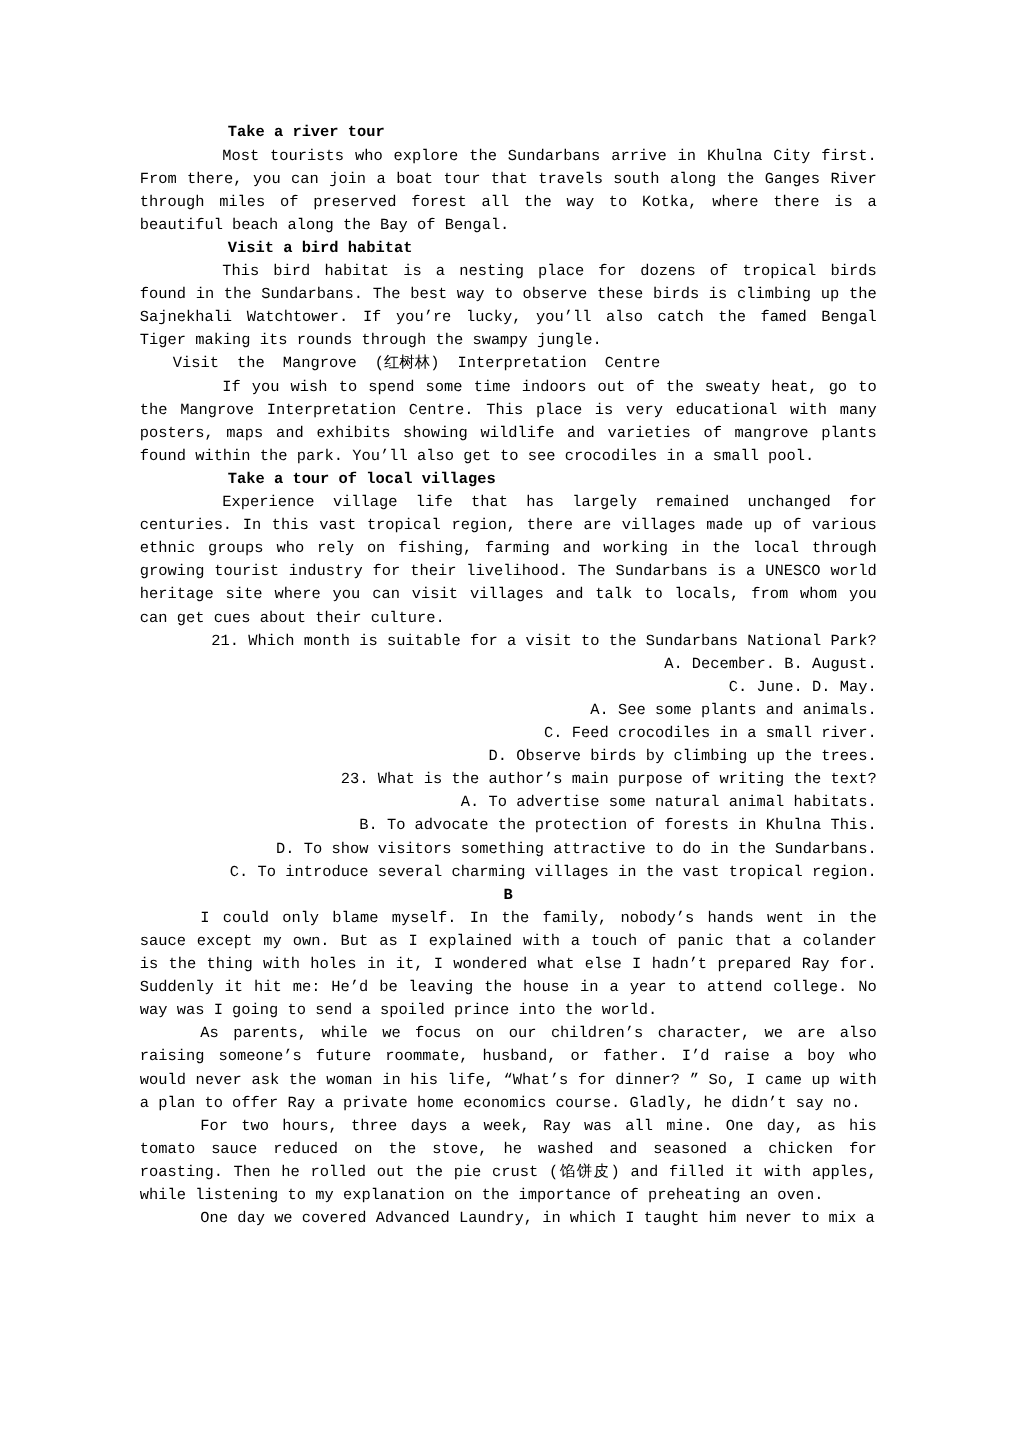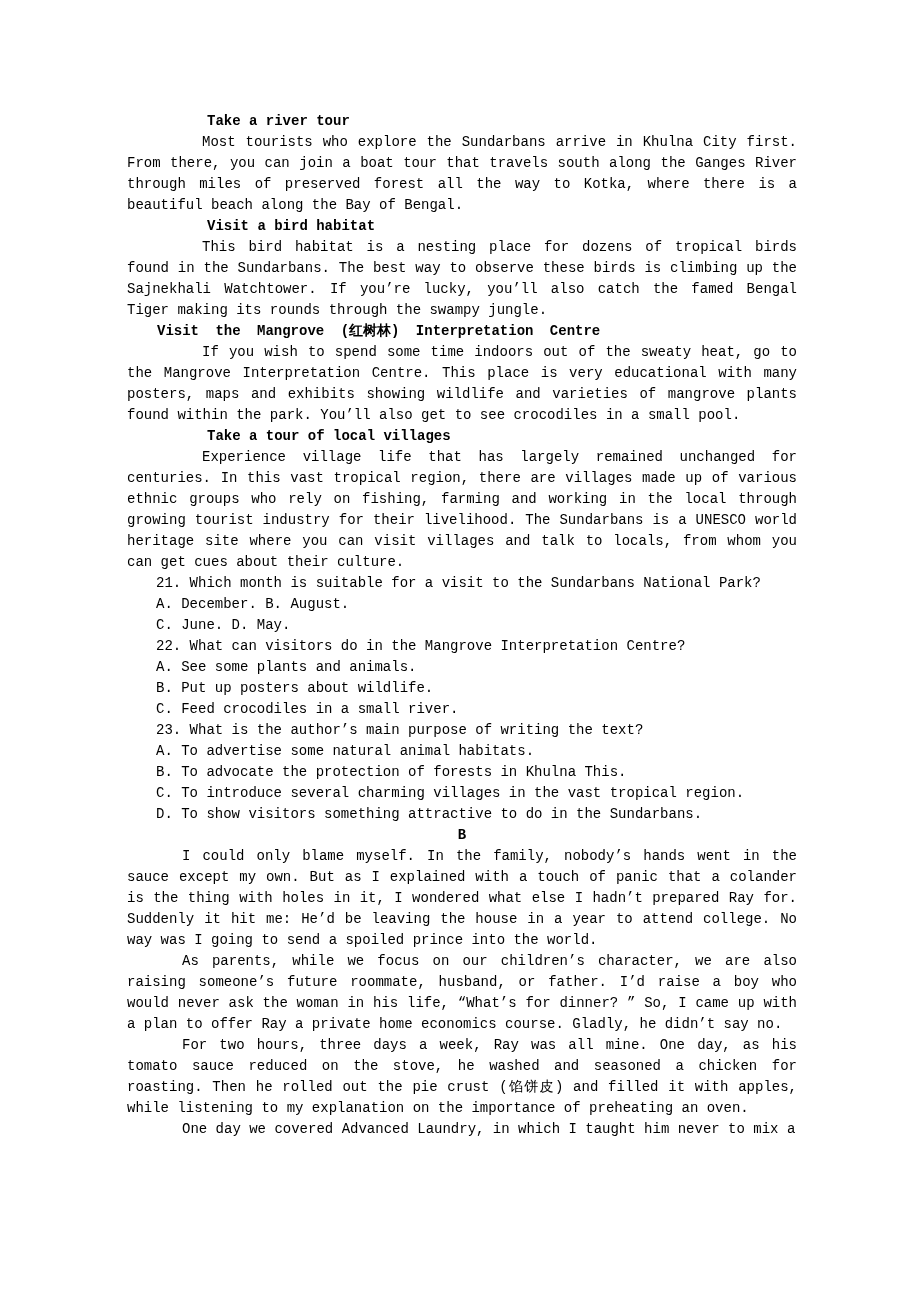--- a/index.html
+++ b/index.html
@@ -15,25 +15,25 @@
   .page {
     box-sizing: border-box;
     width: 920px;
     min-height: 1302px;
     padding: 111px 123px 40px 127px;
     background: #ffffff;
   }
   .page p, .page div { margin: 0; }
   .para   { text-align: justify; }
   .hd     { font-weight: bold; text-indent: 80px; font-family: Liberation Mono, monospace; }
-  .hd2    { font-weight: bold; text-indent: 30px; word-spacing: 8px; }
+  .hd2    { font-weight: normal; text-indent: 30px; word-spacing: 8px; }
   .ind-xl { text-indent: 75px; }
   .ind-lg { text-indent: 55px; font-family: Liberation Mono, monospace; }
   .ind-sm { text-indent: 29px; }
-  .qline  { padding-left: 29px; text-align: left; }
+  .qline  { padding-left: 29px; text-align: right; }
   .sec    { text-align: center; font-weight: bold; }
 </style>
 </head>
 <body>
 
 <div class="page">
 
   <div class="hd">Take a river tour</div>
   <p class="para ind-xl">Most tourists who explore the Sundarbans arrive in Khulna City first. From there, you can join a boat tour that travels south along the Ganges River through miles of preserved forest all the way to Kotka, where there is a beautiful beach along the Bay of Bengal.</p>
 
@@ -43,30 +43,29 @@
   <div class="hd2">Visit the Mangrove (红树林) Interpretation Centre</div>
   <p class="para ind-xl">If you wish to spend some time indoors out of the sweaty heat, go to the Mangrove Interpretation Centre. This place is very educational with many posters, maps and exhibits showing wildlife and varieties of mangrove plants found within the park. You’ll also get to see crocodiles in a small pool.</p>
 
   <div class="hd">Take a tour of local villages</div>
   <p class="para ind-xl">Experience village life that has largely remained unchanged for centuries. In this vast tropical region, there are villages made up of various ethnic groups who rely on fishing, farming and working in the local through growing tourist industry for their livelihood. The Sundarbans is a UNESCO world heritage site where you can visit villages and talk to locals, from whom you can get cues about their culture.</p>
 
   <div class="qline">21. Which month is suitable for a visit to the Sundarbans National Park?</div>
   <div class="qline">A. December.  B. August.</div>
   <div class="qline">C. June.  D. May.</div>
 
-  <div class="qline">22. What can visitors do in the Mangrove Interpretation Centre?</div>
   <div class="qline">A. See some plants and animals.</div>
-  <div class="qline">B. Put up posters about wildlife.</div>
   <div class="qline">C. Feed crocodiles in a small river.</div>
+  <div class="qline">D. Observe birds by climbing up the trees.</div>
 
   <div class="qline">23. What is the author’s main purpose of writing the text?</div>
   <div class="qline">A. To advertise some natural animal habitats.</div>
   <div class="qline">B. To advocate the protection of forests in Khulna This.</div>
+  <div class="qline">D. To show visitors something attractive to do in the Sundarbans.</div>
   <div class="qline">C. To introduce several charming villages in the vast tropical region.</div>
-  <div class="qline">D. To show visitors something attractive to do in the Sundarbans.</div>
 
   <div class="sec">B</div>
 
   <p class="para ind-lg">I could only blame myself. In the family, nobody’s hands went in the sauce except my own. But as I explained with a touch of panic that a colander is the thing with holes in it, I wondered what else I hadn’t prepared Ray for. Suddenly it hit me: He’d be leaving the house in a year to attend college. No way was I going to send a spoiled prince into the world.</p>
   <p class="para ind-lg">As parents, while we focus on our children’s character, we are also raising someone’s future roommate, husband, or father. I’d raise a boy who would never ask the woman in his life, “What’s for dinner? ”  So, I came up with a plan to offer Ray a private home economics course. Gladly, he didn’t say no.</p>
   <p class="para ind-lg">For two hours, three days a week, Ray was all mine. One day, as his tomato sauce reduced on the stove, he washed and seasoned a chicken for roasting. Then he rolled out the pie crust (馅饼皮) and filled it with apples, while listening to my explanation on the importance of preheating an oven.</p>
   <p class="para ind-lg">One day we covered Advanced Laundry, in which I taught him never to mix a</p>
 
 </div>
 

